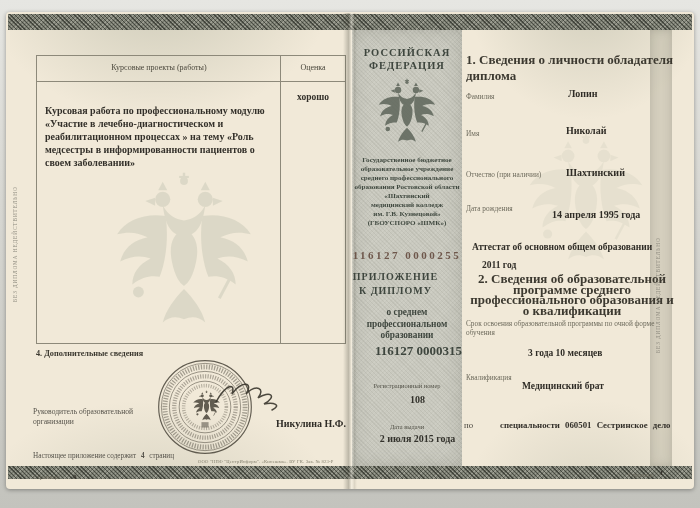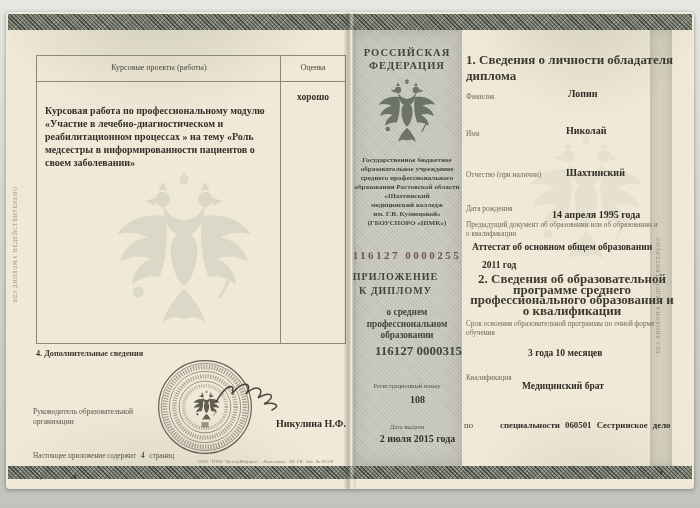--- a/index.html
+++ b/index.html
@@ -230,22 +230,20 @@
 
   <div class="abs lbl" style="left:466px;top:129px">Имя</div>
   <div class="abs val" style="left:566px;top:125px">Николай</div>
 
   <div class="abs lbl" style="left:466px;top:170px">Отчество (при наличии)</div>
   <div class="abs val" style="left:566px;top:167px">Шахтинский</div>
 
   <div class="abs lbl" style="left:466px;top:204px">Дата рождения</div>
   <div class="abs val" style="left:552px;top:209px">14 апреля  1995 года</div>
 
-  <div class="abs lbl ml" style="left:466px;top:221px;line-height:8.8px">Предыдущий документ об образовании или об образовании и
-о квалификации</div>
   <div class="abs val" style="left:472px;top:242px;font-size:9.5px">Аттестат об основном общем образовании</div>
   <div class="abs val" style="left:482px;top:260px;font-size:9.5px">2011 год</div>
 
   <div class="abs sec ml" style="left:466px;top:274px;width:212px;text-align:center;line-height:10.5px">2. Сведения об образовательной программе среднего
 профессионального образования и о квалификации</div>
 
   <div class="abs lbl ml" style="left:466px;top:320px;line-height:8.8px">Срок освоения образовательной программы по очной форме
 обучения</div>
   <div class="abs val" style="left:528px;top:348px;font-size:9.5px">3 года 10 месяцев</div>
 

